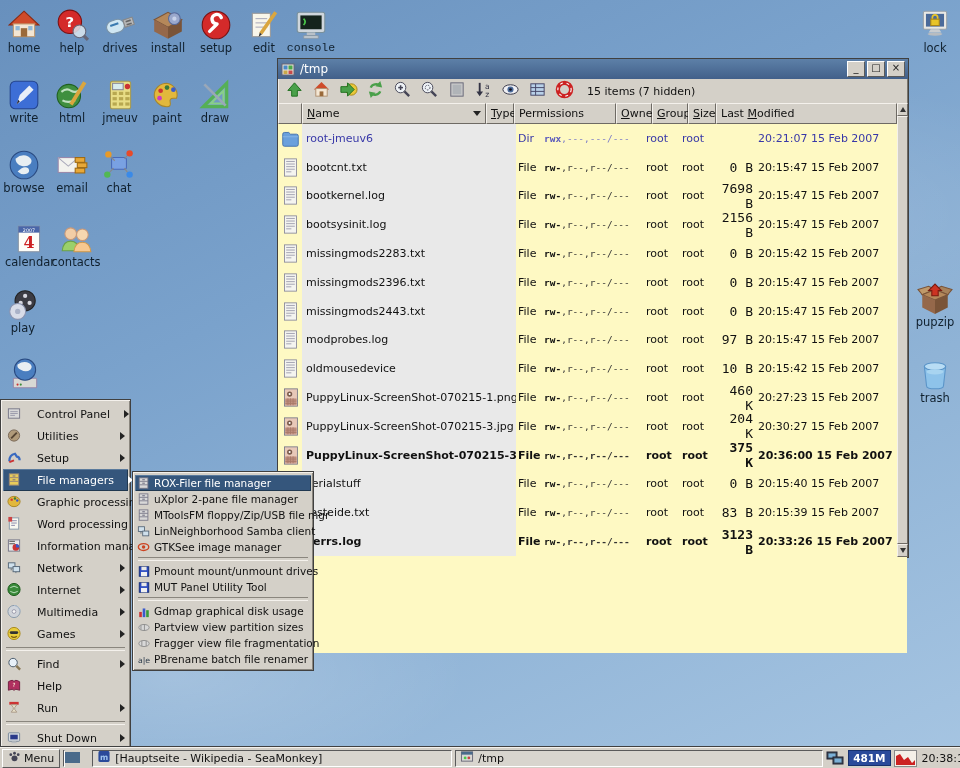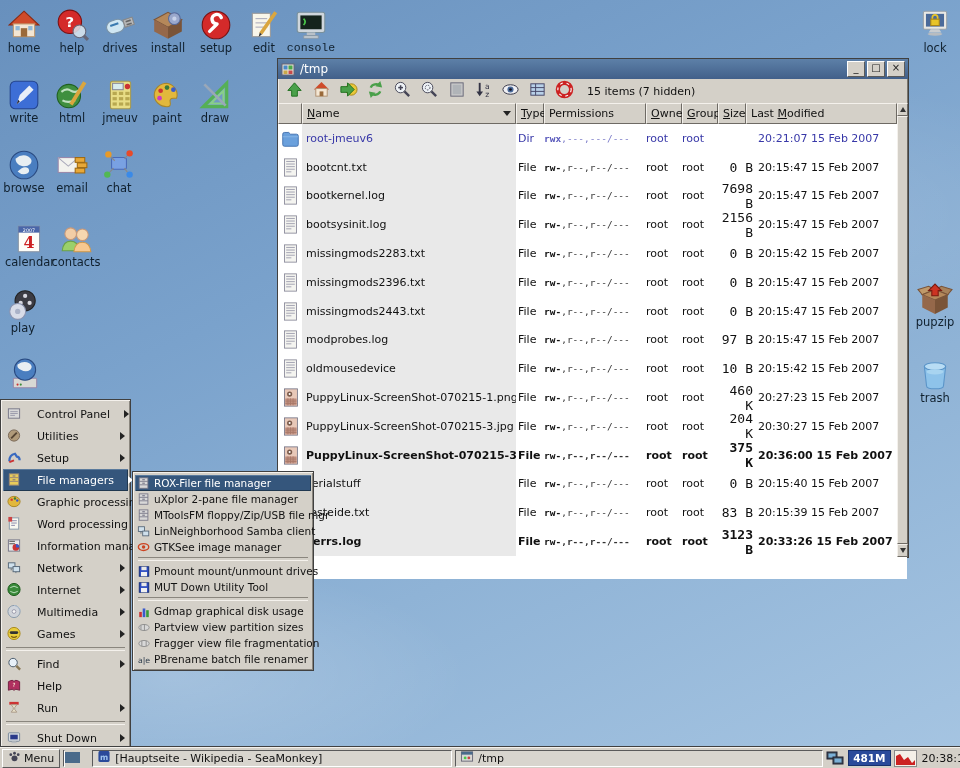--- a/index.html
+++ b/index.html
@@ -28,21 +28,21 @@
   .tool-btn{width:24px;height:22px;display:flex;align-items:center;justify-content:center;cursor:pointer;}
   .tool-btn svg{width:19px;height:19px;}
   .status{font-size:11px;margin-left:8px;color:#111;}
   .winbody{position:relative;height:454px;}
   .colheaders{display:flex;height:21px;margin-right:11px;}
   .hcell{background:#d4d0c8;border:1px solid;border-color:#f4f1ec #6e6a64 #6e6a64 #f4f1ec;
     font-size:11px;display:flex;align-items:center;padding:0 4px;box-sizing:border-box;cursor:pointer;}
   .hcell u{text-decoration:underline;}
   .sortarrow{margin-left:auto;width:0;height:0;border-top:5px solid #222;
     border-left:4px solid transparent;border-right:4px solid transparent;}
-  .list{height:455px;background:#ffffff;margin-right:1px;overflow:hidden;}
+  .list{height:529px;background:#fef9c3;margin-right:1px;overflow:hidden;}
   .row{display:flex;height:28.8px;align-items:center;font-size:11px;cursor:pointer;}
   .cell{box-sizing:border-box;}
   .c-gutter{width:24px;display:flex;justify-content:center;align-items:center;height:100%;}
   .c-gutter svg{width:19px;height:23px;}
   .c-name{width:214px;background:#e9e9e9;height:100%;display:flex;align-items:center;
     padding-left:4px;overflow:hidden;white-space:nowrap;}
   .c-type{width:28px;padding-left:2px;}
   .c-perms{width:102px;font-family:"DejaVu Sans Mono",monospace;font-size:9.5px;color:#333;white-space:nowrap;}
   .c-perms b{color:#111;font-weight:bold;}
   .c-owner{width:36px;}
@@ -361,21 +361,21 @@
                 <circle cx="10" cy="10" r="7" fill="none" stroke="#cc2222" stroke-width="4.5"></circle>
                 <circle cx="10" cy="10" r="7" fill="none" stroke="#fff" stroke-width="1.2" stroke-dasharray="3,4"></circle>
               </svg></span>
           </span>
         </span>
       <span class="status">15 items (7 hidden)</span>
     </div>
     <div class="winbody">
       <div class="colheaders" id="col-headers">
           <div class="hcell" style="width: 24px; flex: 0 0 auto;"></div>
-          <div class="hcell" style="width: 214px; flex: 0 0 auto;">
+          <div class="hcell" style="width: 184px; flex: 0 0 auto;">
             <span><u>N</u>ame</span>
             <span class="sortarrow"></span>
           </div>
           <div class="hcell" style="width: 28px; flex: 0 0 auto;">
             <span><u>T</u>ype</span>
           </div>
           <div class="hcell" style="width: 102px; flex: 0 0 auto;">
             <span>Permissions</span>
           </div>
           <div class="hcell" style="width: 36px; flex: 0 0 auto;">
@@ -965,21 +965,21 @@
         <span>Pmount mount/unmount drives</span>
       </div>
       <div class="mitem sitem">
         <span class="micon">
           <svg viewBox="0 0 15 15" xmlns="http://www.w3.org/2000/svg">
             <rect x="2" y="2" width="11" height="11" fill="#2a4ac0" stroke="#122a70"></rect>
             <rect x="4.5" y="2" width="6" height="4" fill="#e8e8e8"></rect>
             <rect x="4" y="8" width="7" height="5" fill="#f0f0f0"></rect>
           </svg>
         </span>
-        <span>MUT Down Utility Tool</span>
+        <span>MUT Panel Utility Tool</span>
       </div>
       <div class="msep"></div>
       <div class="mitem sitem">
         <span class="micon">
           <svg viewBox="0 0 15 15" xmlns="http://www.w3.org/2000/svg">
             <rect x="2" y="8" width="3" height="6" fill="#cc3333"></rect>
             <rect x="6" y="4" width="3" height="10" fill="#3a5acc"></rect>
             <rect x="10" y="6" width="3" height="8" fill="#3a9a3a"></rect>
           </svg>
         </span>

